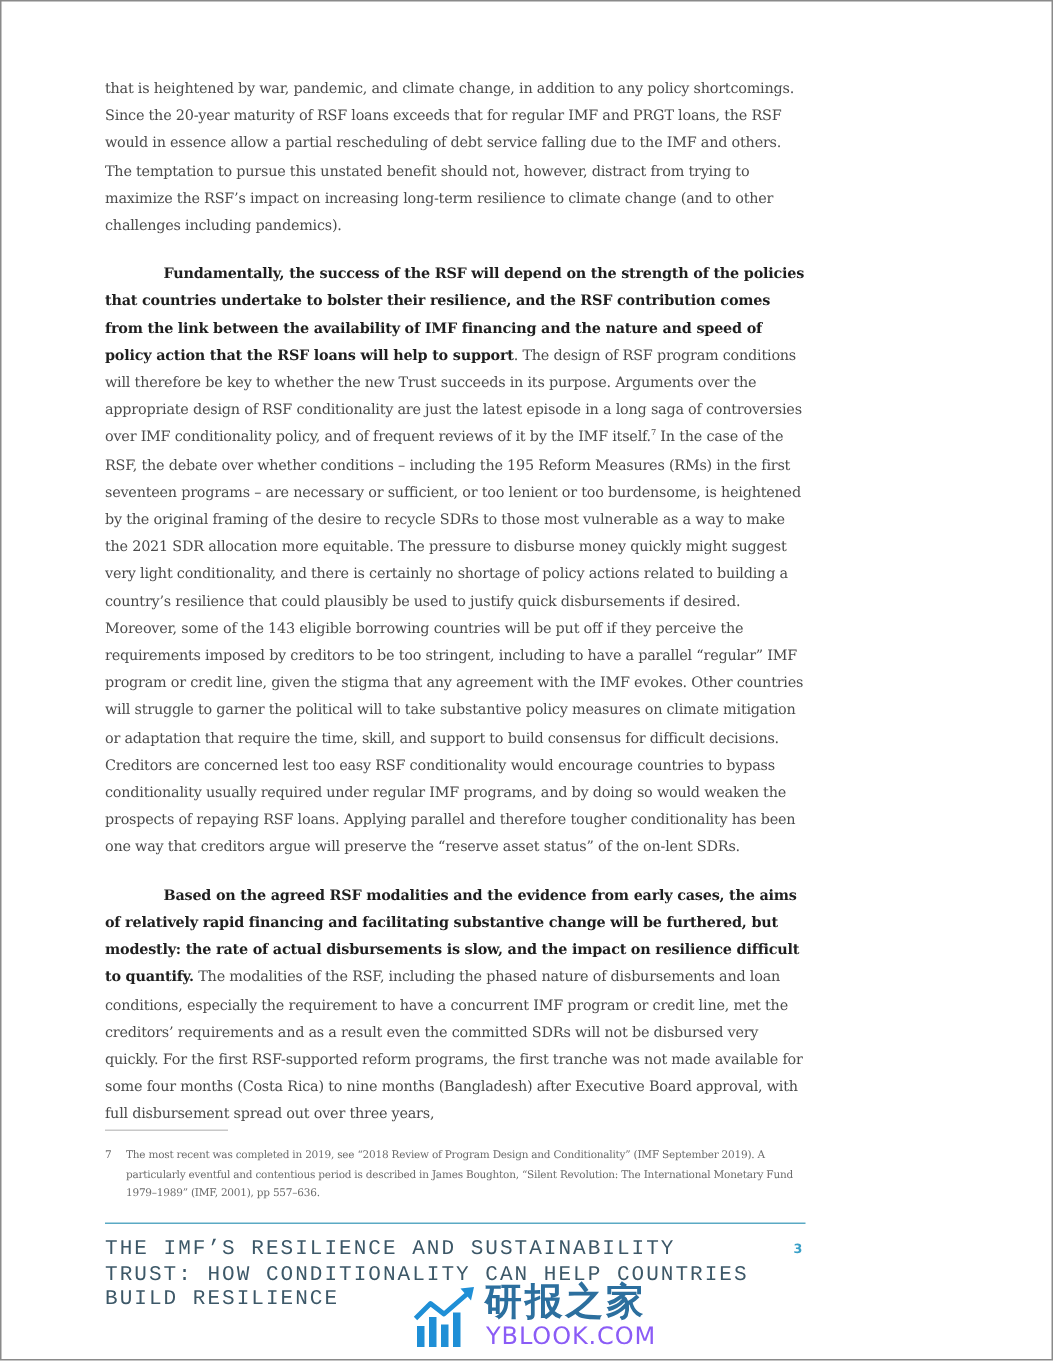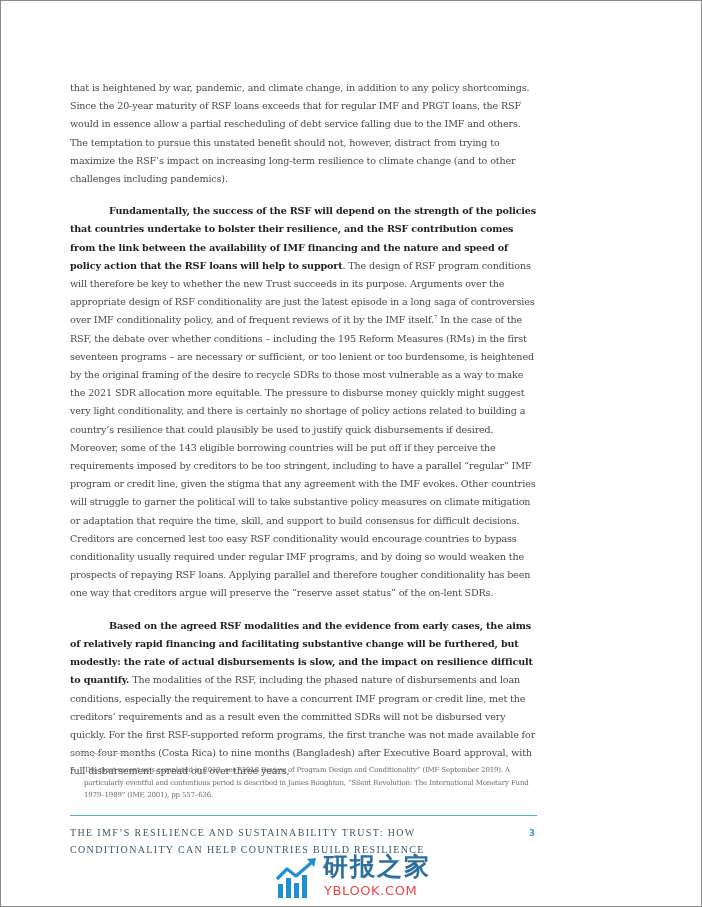--- a/index.html
+++ b/index.html
@@ -2,21 +2,21 @@
 <html><head>
 <meta charset="utf-8">
 <style>
   html, body { margin: 0; padding: 0; background: #ffffff; }
   body { width: 702px; height: 907px; position: relative; overflow: hidden; }
   .page {
     position: absolute; left: 0; top: 0; width: 700px; height: 905px;
     border: 1px solid #8a8a8a; background: #fff;
   }
   .body-text {
-    position: absolute; left: 69px; top: 78px; width: 470px;
+    position: absolute; left: 69px; top: 50px; width: 470px;
     font-family: "DejaVu Serif", serif; font-size: 9.6px; line-height: 18.2px;
     color: #4a4a4a; letter-spacing: -0.15px;
   }
   .body-text p { margin: 0 0 14px 0; }
   .body-text b { color: #1f1f1f; font-weight: bold; margin-left: 39px; }
   sup { font-size: 5.5px; vertical-align: super; line-height: 0; }
   .fn-rule {
     position: absolute; left: 69px; top: 752px; width: 82px; height: 0;
     border-top: 1px solid #c8c8c8;
   }
@@ -26,39 +26,39 @@
     color: #6b6b6b; letter-spacing: -0.15px;
   }
   .fn-num { position: absolute; left: 0; top: 0; }
   .fn-text { margin-left: 14px; }
   .footer-rule {
     position: absolute; left: 69px; top: 814px; width: 467px; height: 0;
     border-top: 1px solid #5aa9c4;
   }
   .footer-title {
     position: absolute; left: 69px; top: 824px; width: 440px;
-    font-family: Liberation Serif, serif; font-size: 10px; line-height: 16.5px;
+    font-family: Liberation Mono, monospace; font-size: 14px; line-height: 16.5px;
     letter-spacing: 1.35px; color: #3d5868; text-transform: uppercase;
   }
   .page-num {
     position: absolute; left: 528px; top: 824px;
     font-family: "DejaVu Sans", sans-serif; font-size: 8.5px; line-height: 16.5px;
     color: #3aa0c8; font-weight: bold;
   }
   .watermark {
     position: absolute; left: 274px; top: 854px; height: 46px; width: 190px;
   }
   .wm-logo { position: absolute; left: 0; top: 2px; width: 44px; height: 42px; }
   .wm-cn {
-    position: absolute; left: 48px; top: 0; font-family: Liberation Mono, monospace;
+    position: absolute; left: 48px; top: 0; font-family: Liberation Serif, serif;
     font-size: 25px; line-height: 28px; color: #2c6f9e; letter-spacing: 2px; font-weight: bold;
   }
   .wm-en {
     position: absolute; left: 49px; top: 28px; font-family: "DejaVu Sans", sans-serif;
-    font-size: 13px; line-height: 16px; color: #ef4444; letter-spacing: 0.6px;
+    font-size: 16px; line-height: 16px; color: #8b5cf6; letter-spacing: 0.6px;
   }
 </style>
 </head>
 <body>
 
 <div class="page">
 
   <div class="body-text">
     <p>
       <span>that is heightened by war, pandemic, and climate change, in addition to any policy shortcomings. Since the 20-year maturity of RSF loans exceeds that for regular IMF and PRGT loans, the RSF would in essence allow a partial rescheduling of debt service falling due to the IMF and others. The temptation to pursue this unstated benefit should not, however, distract from trying to maximize the RSF’s impact on increasing long-term resilience to climate change (and to other challenges including pandemics).</span>

